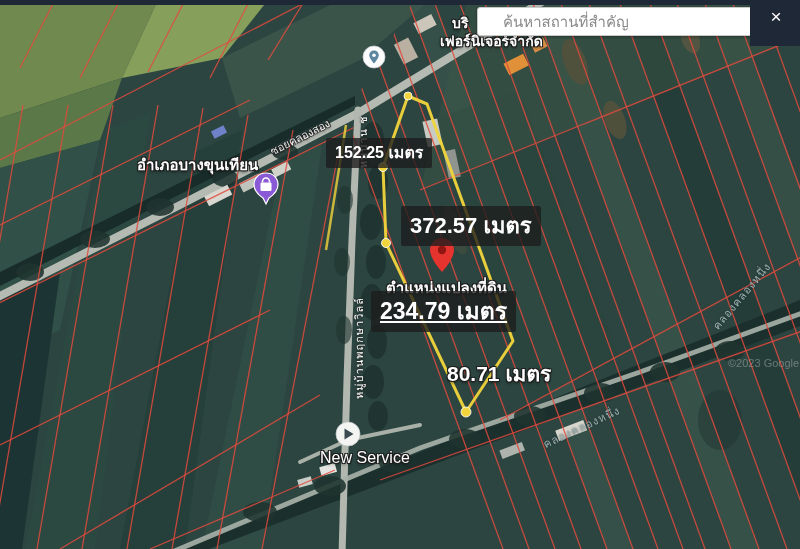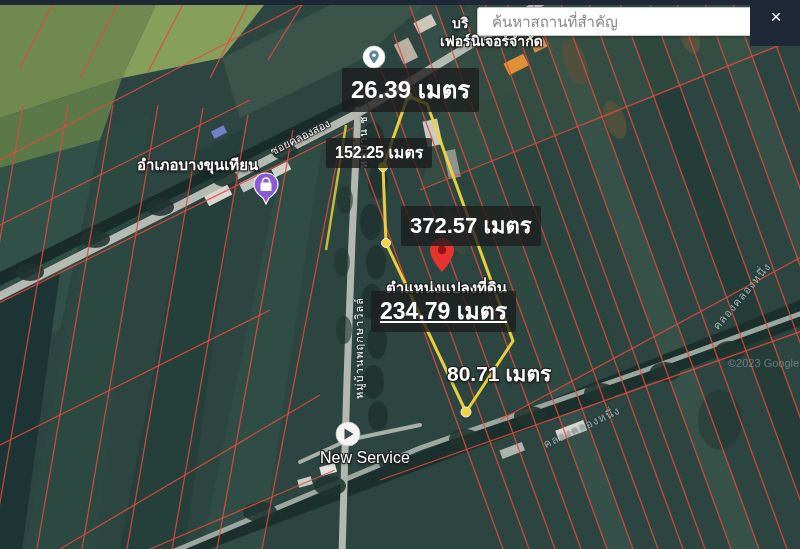--- a/index.html
+++ b/index.html
@@ -32,21 +32,21 @@
   
   .top-strip{position:absolute;left:0;top:0;width:800px;height:5px;background:var(--panel-dark,#1e2836);}
   .close-panel{position:absolute;right:0;top:0;width:50px;height:46px;background:var(--panel-dark,#1e2836);}
   .close-btn{
     position:absolute;left:14px;top:5px;width:24px;height:24px;color:#fff;
     font-size:19px;line-height:24px;text-align:center;cursor:pointer;font-weight:400;
   }
   .search-input{
     position:absolute;left:477px;top:7px;width:253px;height:27px;
     border:1px solid #c9c9c9;border-radius:3px;background:#fff;
-    padding:0 14px;font-size:15px;color:#444;outline:none;
+    padding:0 25px;font-size:15px;color:#444;outline:none;
     box-shadow:0 1px 3px rgba(0,0,0,.35);
     font-family:"Liberation Sans","DejaVu Sans",sans-serif;
   }
   .search-input::placeholder{color:#8a8a8a;}
   
   .poi{position:absolute;}
 </style>
 </head>
 <body>
 
@@ -238,21 +238,20 @@
   <div class="olabel" style="left:320px;top:449px;font-size:16px;font-weight:400;">New Service</div>
 
   <div class="poi" style="left:429px;top:238px;">
     <svg width="26" height="34" viewBox="0 0 26 34" style="position:static;">
       <path d="M13 0C6.4 0 1 5.4 1 12c0 9 12 22 12 22s12-13 12-22C25 5.4 19.6 0 13 0z" fill="var(--pin-color,#e5332e)"></path>
       <circle cx="13" cy="12" r="4.2" fill="#8f1513"></circle>
     </svg>
   </div>
   <div class="olabel" style="left:386px;top:276px;font-size:15px;">ตำแหน่งแปลงที่ดิน</div>
 
-  <div class="mbox" style="left:342px;top:68px;font-size:24px;">26.39 เมตร</div>
   <div class="mbox" style="left:326px;top:138px;font-size:16px;">152.25 เมตร</div>
   <div class="mbox" style="left:401px;top:206px;font-size:22px;">372.57 เมตร</div>
   <div class="mbox" style="left:371px;top:291px;font-size:23px;text-decoration:underline;">234.79 เมตร</div>
   <div class="olabel" style="left:447px;top:357px;font-size:21px;">80.71 เมตร</div>
 
   <div class="top-strip"></div>
   <input class="search-input" type="text" placeholder="ค้นหาสถานที่สำคัญ" style="">
   <div class="close-panel">
     <div class="close-btn">×</div>
   </div>

